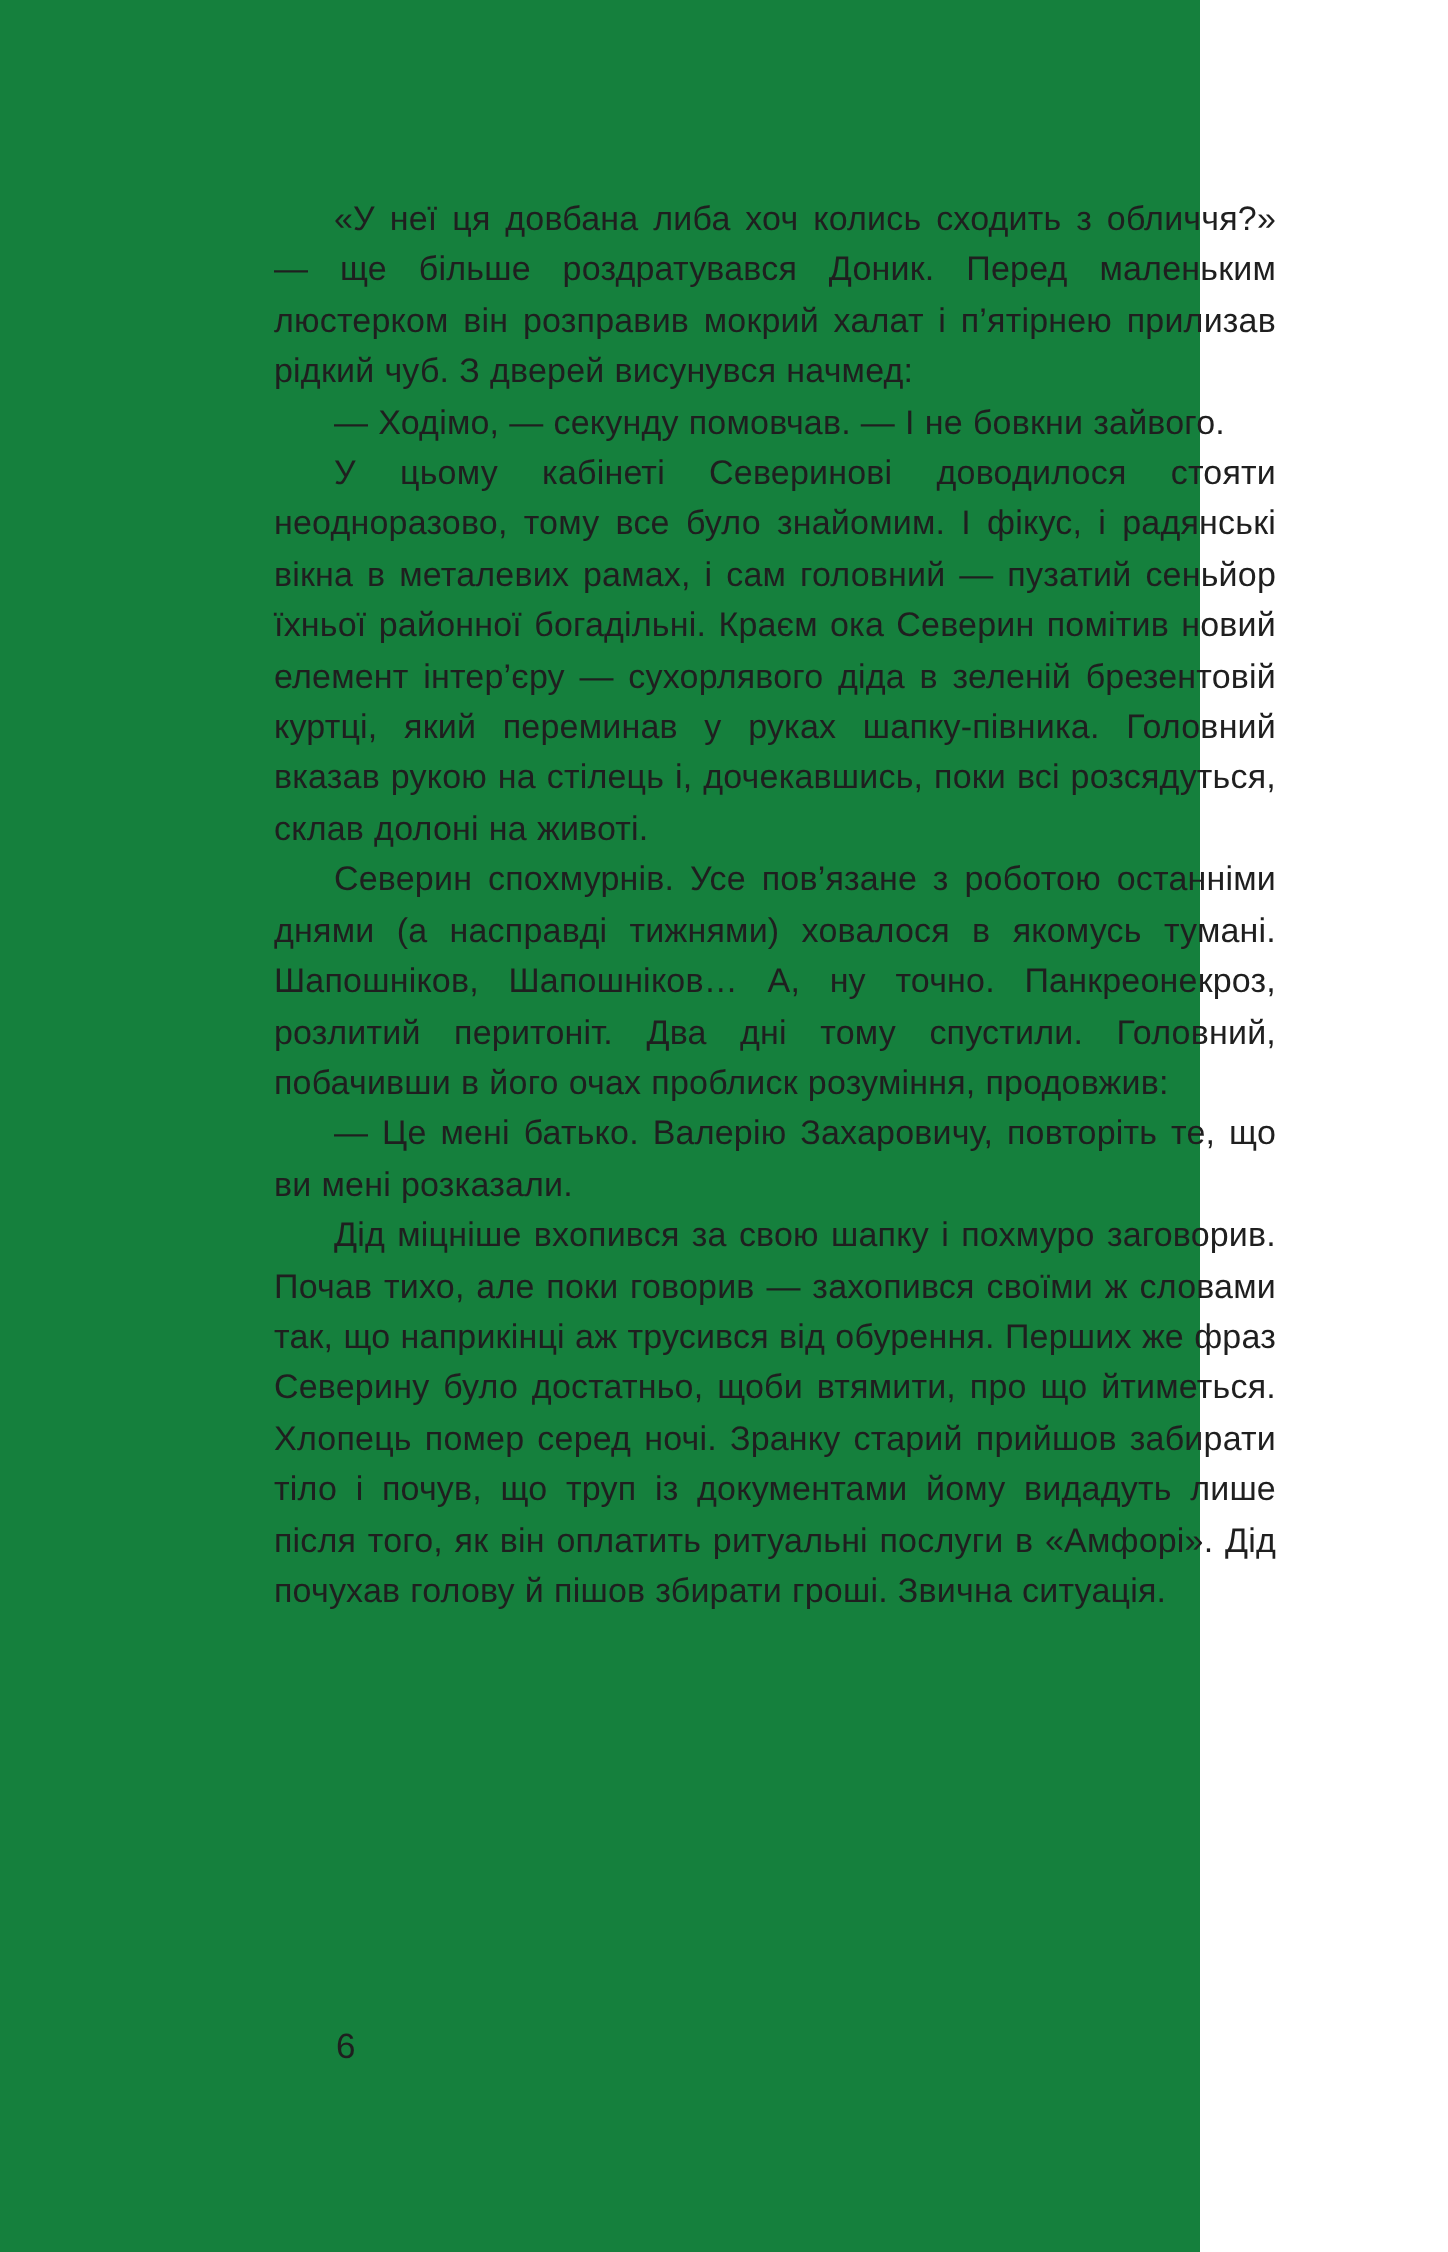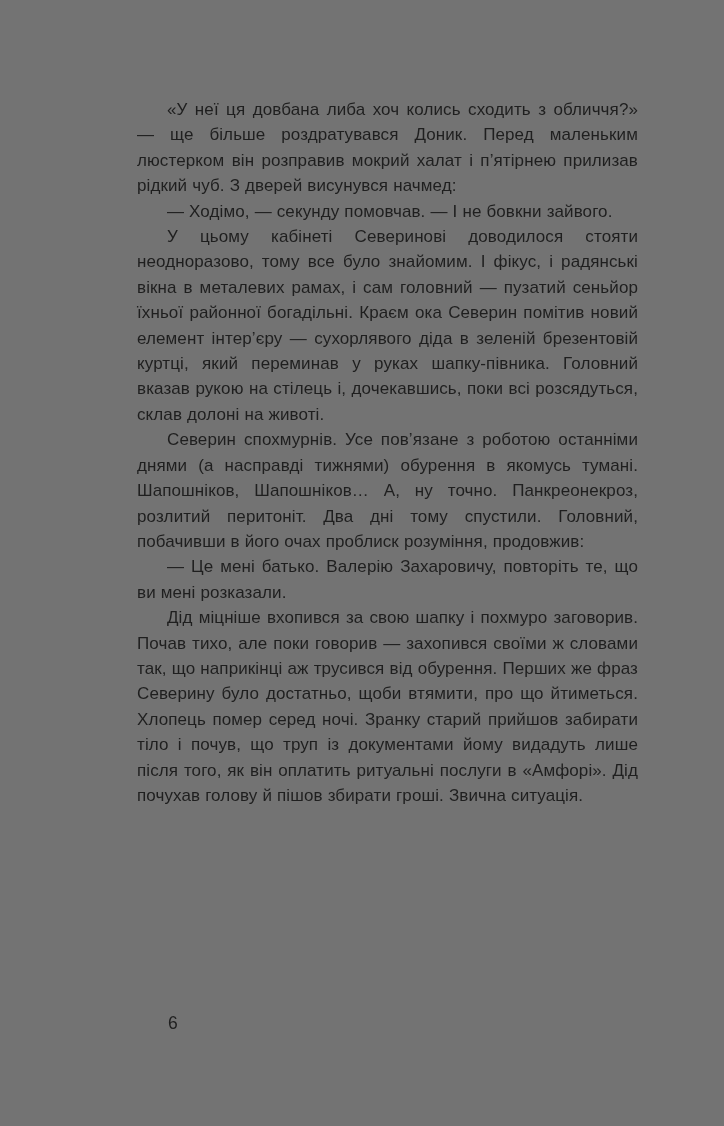--- a/index.html
+++ b/index.html
@@ -9,23 +9,23 @@
   }
   body {
     width: 724px;
     height: 1126px;
     font-family: "Liberation Sans", "DejaVu Sans", sans-serif;
     color: #1f1f1f;
     overflow: hidden;
   }
   .book-page {
     position: relative;
-    width: 724px;
+    width: 600px;
     height: 1126px;
-    background: #737373;
+    background: #15803d;
   }
   .text-block {
     position: absolute;
     left: 137px;
     top: 97px;
     width: 501px;
     font-size: 17px;
     line-height: 25.4px;
     text-align: justify;
     text-justify: inter-word;
@@ -47,18 +47,18 @@
   }
 </style>
 </head>
 <body>
 
 <div class="book-page">
   <div class="text-block">
     <p lang="uk">«У неї ця довбана либа хоч колись сходить з обличчя?» — ще більше роздратувався Доник. Перед маленьким люстерком він розправив мокрий халат і п’ятірнею прилизав рідкий чуб. З дверей висунувся начмед:</p>
     <p lang="uk">— Ходімо, — секунду помовчав. — І не бовкни зайвого.</p>
     <p lang="uk">У цьому кабінеті Северинові доводилося стояти неодноразово, тому все було знайомим. І фікус, і радянські вікна в металевих рамах, і сам головний — пузатий сеньйор їхньої районної богадільні. Краєм ока Северин помітив новий елемент інтер’єру — сухорлявого діда в зеленій брезентовій куртці, який переминав у руках шапку-півника. Головний вказав рукою на стілець і, дочекавшись, поки всі розсядуться, склав долоні на животі.</p>
-    <p lang="uk">Северин спохмурнів. Усе пов’язане з роботою останніми днями (а насправді тижнями) обурення в якомусь тумані. Шапошніков, Шапошніков… А, ну точно. Панкреонекроз, розлитий перитоніт. Два дні тому спустили. Головний, побачивши в його очах проблиск розуміння, продовжив:</p>
+    <p lang="uk">Северин спохмурнів. Усе пов’язане з роботою останніми днями (а насправді тижнями) ховалося в якомусь тумані. Шапошніков, Шапошніков… А, ну точно. Панкреонекроз, розлитий перитоніт. Два дні тому спустили. Головний, побачивши в його очах проблиск розуміння, продовжив:</p>
     <p lang="uk">— Це мені батько. Валерію Захаровичу, повторіть те, що ви мені розказали.</p>
     <p lang="uk">Дід міцніше вхопився за свою шапку і похмуро заговорив. Почав тихо, але поки говорив — захопився своїми ж словами так, що наприкінці аж трусився від обурення. Перших же фраз Северину було достатньо, щоби втямити, про що йтиметься. Хлопець помер серед ночі. Зранку старий прийшов забирати тіло і почув, що труп із документами йому видадуть лише після того, як він оплатить ритуальні послуги в «Амфорі». Дід почухав голову й пішов збирати гроші. Звична ситуація.</p>
   </div>
   <div class="page-number">6</div>
 </div>
 
 </body></html>

